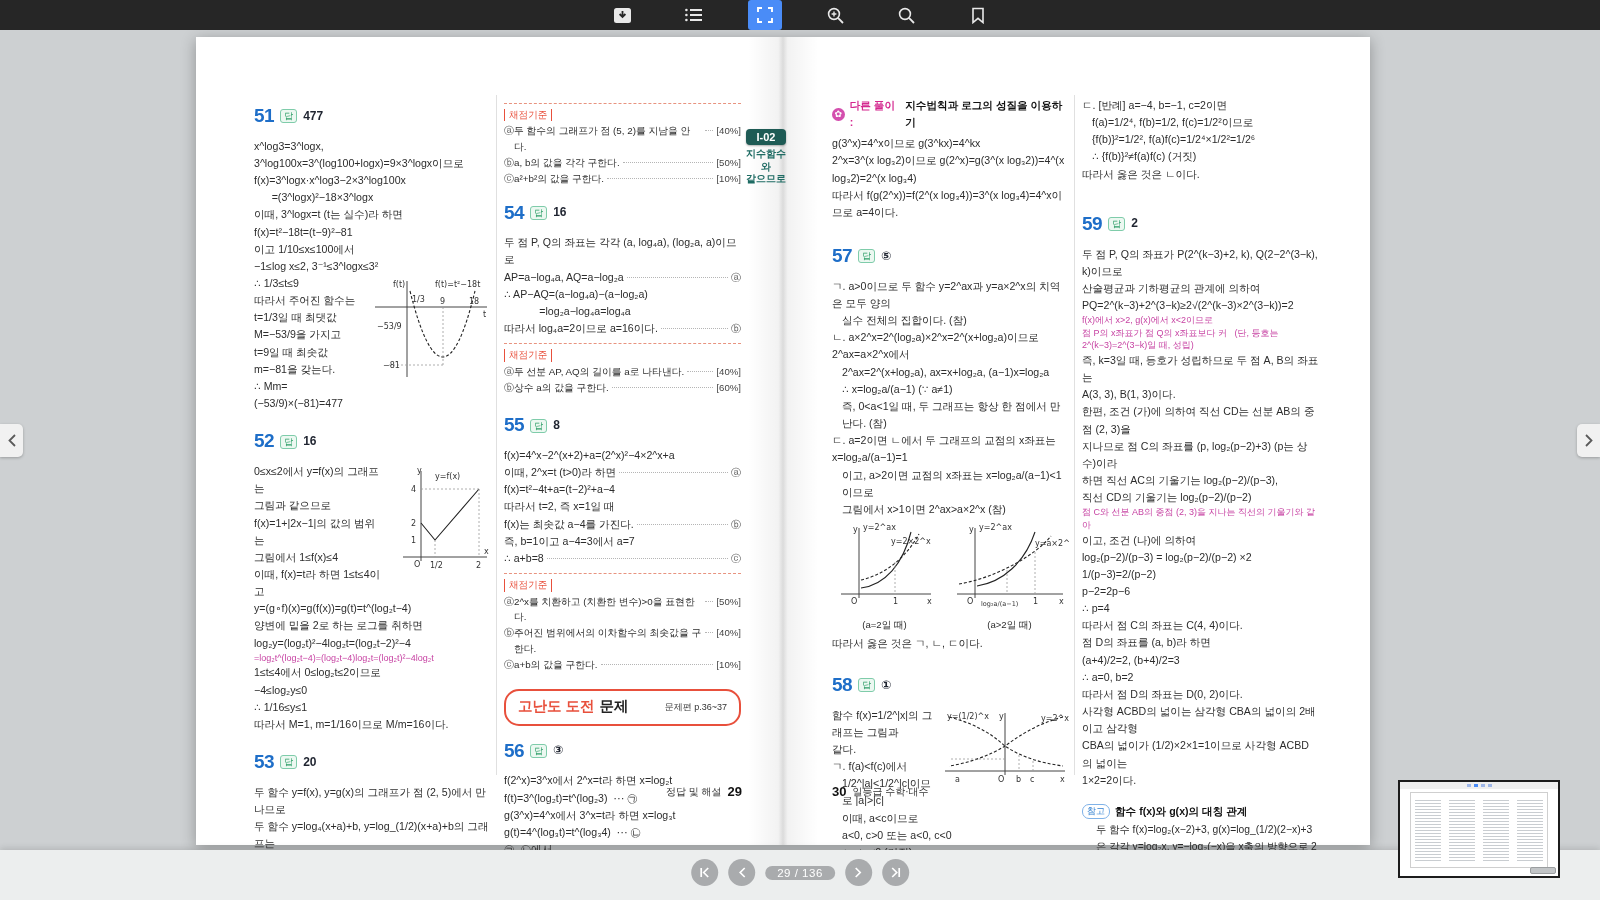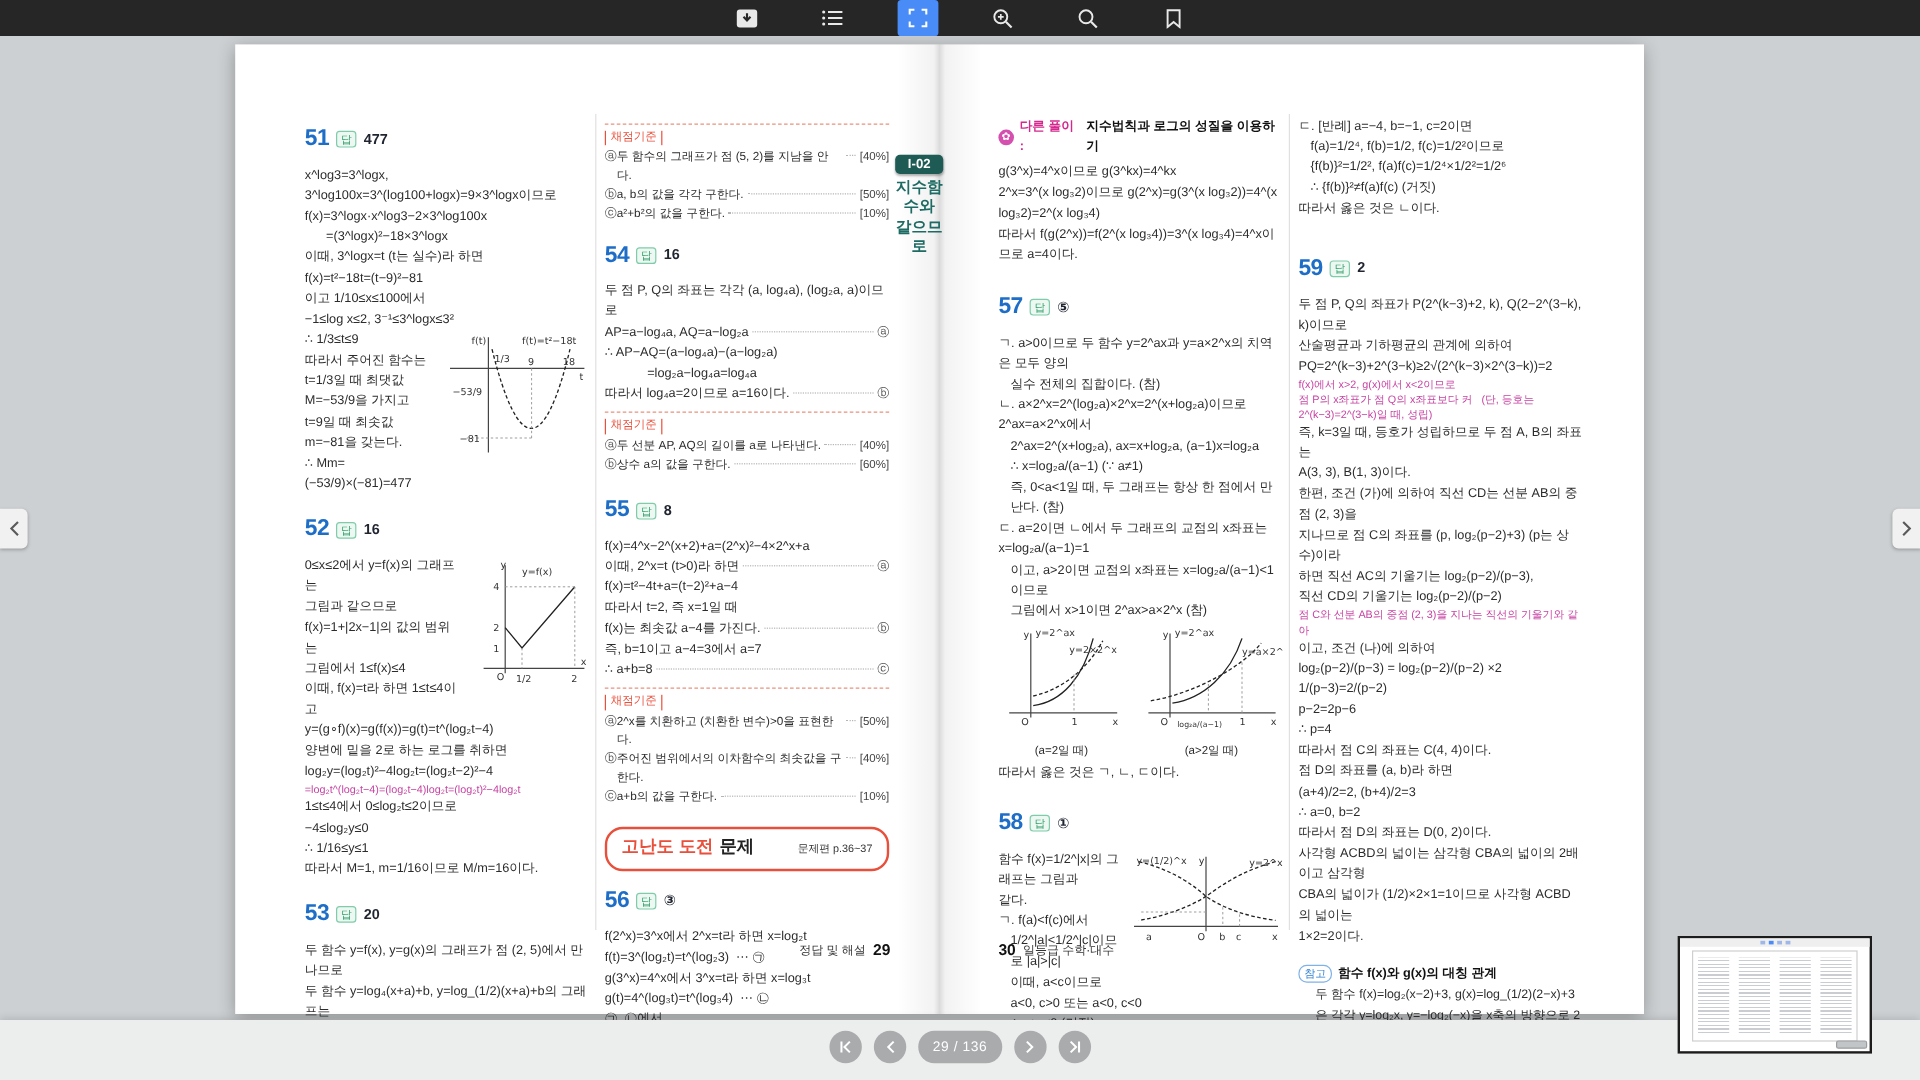--- a/index.html
+++ b/index.html
@@ -14,21 +14,21 @@
 
   
   .side-arrow { position:absolute; top:424px; width:23px; height:33px; background:#f1f1f1; display:flex; align-items:center; justify-content:center; color:#5a5a5a; font-size:15px; cursor:pointer; z-index:50; box-shadow:0 1px 3px rgba(0,0,0,.25); }
   .side-arrow.left { left:0; border-radius:0 5px 5px 0; }
   .side-arrow.right { right:0; border-radius:5px 0 0 5px; }
 
   
   .bottombar { position:absolute; left:0; bottom:0; width:1600px; height:50px; background:#eceeee; box-shadow:0 -2px 6px rgba(0,0,0,.12); z-index:40; }
   .navgroup { position:absolute; left:50%; top:9px; transform:translateX(-50%); display:flex; align-items:center; gap:10px; }
   .nav-btn { width:27px; height:27px; border-radius:50%; background:#a9abad; color:#fff; display:flex; align-items:center; justify-content:center; cursor:pointer; }
-  .nav-pill { height:27px; min-width:66px; padding:0 12px; border-radius:14px; background:#a9abad; color:#fff; font-size:11.5px; display:flex; align-items:center; justify-content:center; letter-spacing:.5px; }
+  .nav-pill { height:14px; min-width:66px; padding:0 12px; border-radius:14px; background:#a9abad; color:#fff; font-size:11.5px; display:flex; align-items:center; justify-content:center; letter-spacing:.5px; }
   .fab { position:absolute; left:7px; bottom:11px; width:29px; height:29px; border-radius:50%; background:#2f80ed; color:#fff; font-size:19px; line-height:1; display:flex; align-items:center; justify-content:center; cursor:pointer; box-shadow:0 1px 4px rgba(0,0,0,.3); }
 
   
   .thumb-panel { position:absolute; right:40px; bottom:22px; width:162px; height:98px; background:#fff; border:2px solid #1c1c1c; z-index:45; cursor:pointer; }
   .thumb-top { position:absolute; left:0; top:0; right:0; height:7px; background:#efefef; display:flex; gap:3px; justify-content:center; align-items:center; }
   .thumb-top i { width:4px; height:3px; background:#9fb7e8; }
   .thumb-top i.b { background:#4a8cf7; }
   .thumb-book { position:absolute; left:10px; top:10px; width:138px; height:76px; background:#fff; border:1px solid #cfcfcf; display:flex; }
   .thumb-col { flex:1; margin:5px 4px; background:repeating-linear-gradient(#fff 0 2px, #c9cdd1 2px 3px); }
   .thumb-scroll { position:absolute; right:2px; bottom:2px; width:26px; height:7px; background:#c2c5c7; border:1px solid #9b9ea0; border-radius:2px; }
@@ -82,21 +82,21 @@
   .graph-row { display:flex; justify-content:center; gap:14px; margin:4px 0 2px; }
   .gcap { text-align:center; font-size:9.6px; margin-top:-2px; }
   svg.g text { font-size:8px; fill:#333; font-family:"DejaVu Sans",sans-serif; }
   svg.g .ax { stroke:#444; stroke-width:1; }
   svg.g .cv { stroke:#222; stroke-width:1.1; fill:none; }
   svg.g .cvd { stroke:#222; stroke-width:1.1; fill:none; stroke-dasharray:3 2; }
   svg.g .dt { stroke:#999; stroke-width:.8; stroke-dasharray:2 2; }
 
   .tab-io { position:absolute; left:550px; top:92px; width:40px; z-index:5; text-align:center; }
   .tab-box { background:#1e5b55; color:#fff; font-weight:bold; font-size:11px; border-radius:4px; padding:2px 0; box-shadow:0 1px 2px rgba(0,0,0,.3); }
-  .tab-label { color:#1e6b63; font-size:13px; line-height:1.25; margin-top:3px; font-weight:bold; }
+  .tab-label { color:#1e6b63; font-size:10px; line-height:1.25; margin-top:3px; font-weight:bold; }
 
   .pg-footer { position:absolute; bottom:46px; font-size:10px; color:#333; display:flex; align-items:center; gap:6px; }
   .pg-footer .num { font-size:13px; font-weight:bold; color:#111; }
   .pf-left { left:470px; }
   .pf-right { left:636px; }
 </style>
 </head>
 <body>
 
 <div class="topbar">

